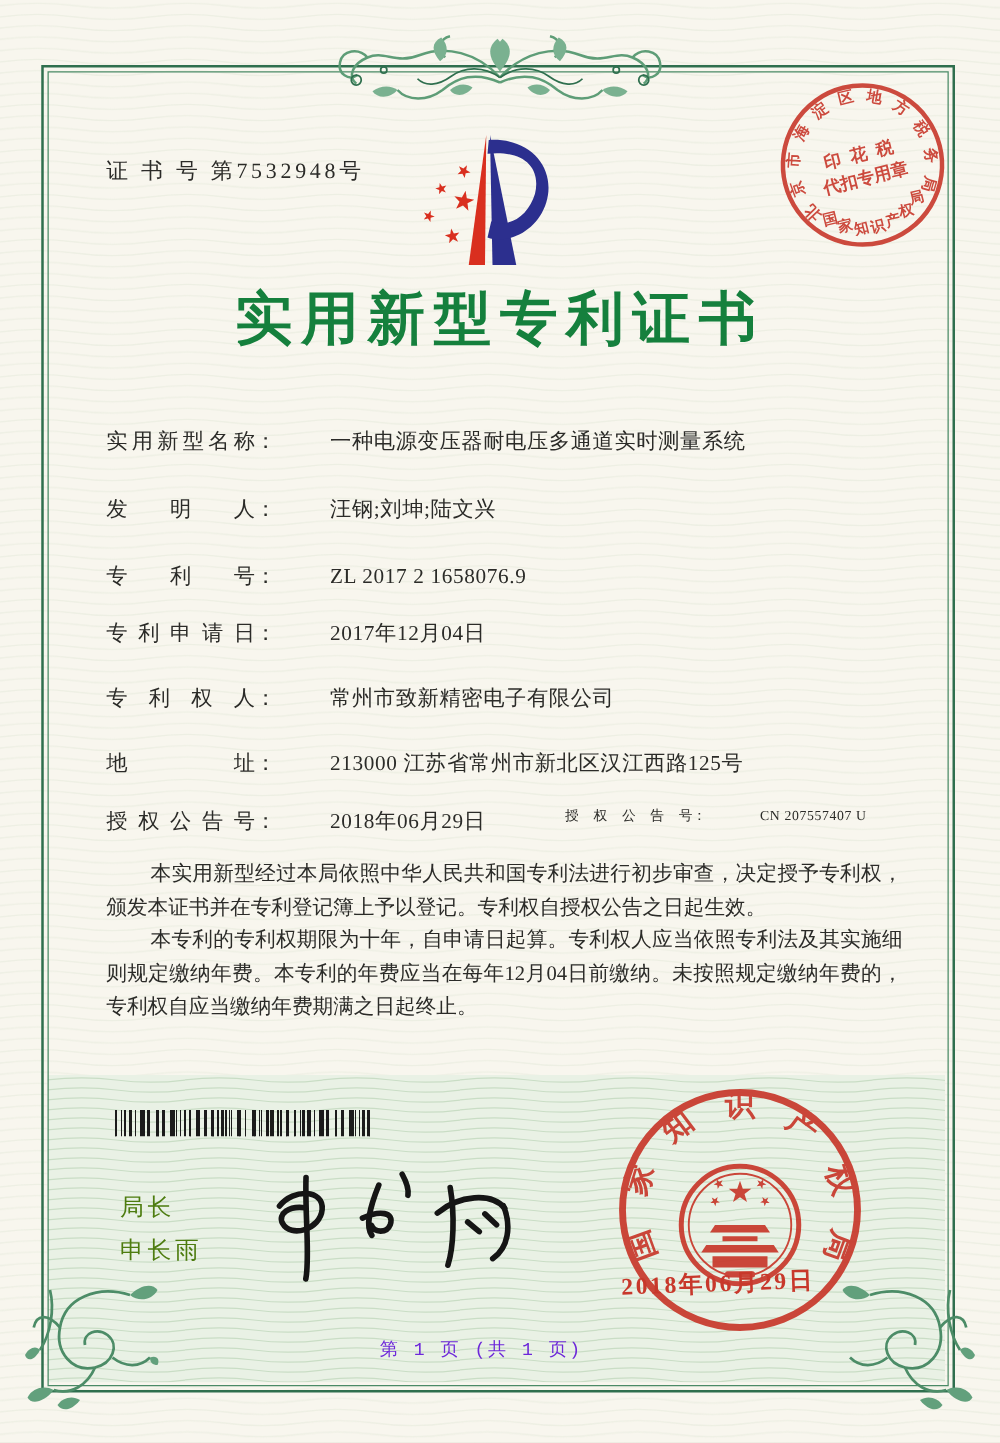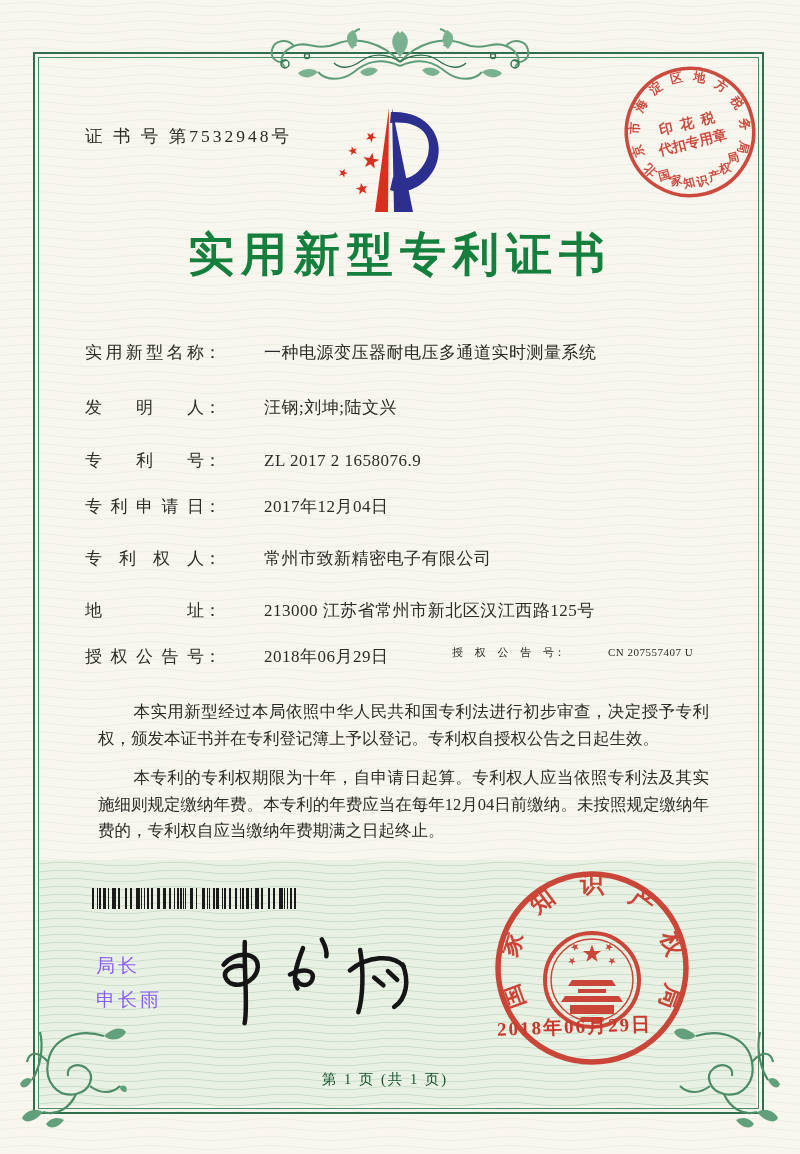--- a/index.html
+++ b/index.html
@@ -18,24 +18,24 @@
   .title{left:0;top:224px;width:100%;text-align:center;font-size:46px;font-weight:700;
          letter-spacing:7px;color:#15803d;z-index:3;}
   .field-row{left:85px;z-index:3;font-size:17px;white-space:nowrap;}
   .field-label{display:inline-block;width:119px;text-align:justify;text-align-last:justify;vertical-align:top;}
   .field-colon{display:inline-block;margin-right:9px;}
   .field-value{letter-spacing:0.5px;margin-left:34px;}
   .grant-col{left:452px;top:645px;z-index:3;font-size:11px;white-space:nowrap;}
   .grant-col .field-label{width:102px;}
   .paras{left:85px;top:686px;width:637px;z-index:3;font-size:16.5px;line-height:26.5px;
          text-align:justify;}
-  .paras p{margin:13px;text-indent:2.15em;}
-  .signer{left:96px;z-index:4;font-size:19px;letter-spacing:3px;color:#8b5cf6;text-align:right;}
+  .paras p{margin:0;text-indent:2.15em;}
+  .signer{left:96px;z-index:4;font-size:19px;letter-spacing:3px;color:#4d7c0f;text-align:right;}
   .footer{left:385px;top:1070px;transform:translateX(-50%);z-index:4;font-size:14.5px;
-          letter-spacing:2px;color:#14532d;}
+          letter-spacing:2px;color:#6d28d9;font-family:Liberation Mono, monospace;}
 
   
   .barcode{left:92px;top:888px;width:208px;height:21px;z-index:4;
     background-image:
       repeating-linear-gradient(90deg,#1b1b1b 0 2px,rgba(0,0,0,0) 2px 5px,#1b1b1b 5px 6px,rgba(0,0,0,0) 6px 11px),
       repeating-linear-gradient(90deg,#1b1b1b 0 1px,rgba(0,0,0,0) 1px 7px,#1b1b1b 7px 9px,rgba(0,0,0,0) 9px 13px);}
 
   
   .seal-main{left:492px;top:868px;width:200px;height:200px;z-index:5;opacity:.92;}
   .seal-date{left:497px;top:1014px;z-index:6;font-size:19px;letter-spacing:2px;color:#c8382b;

